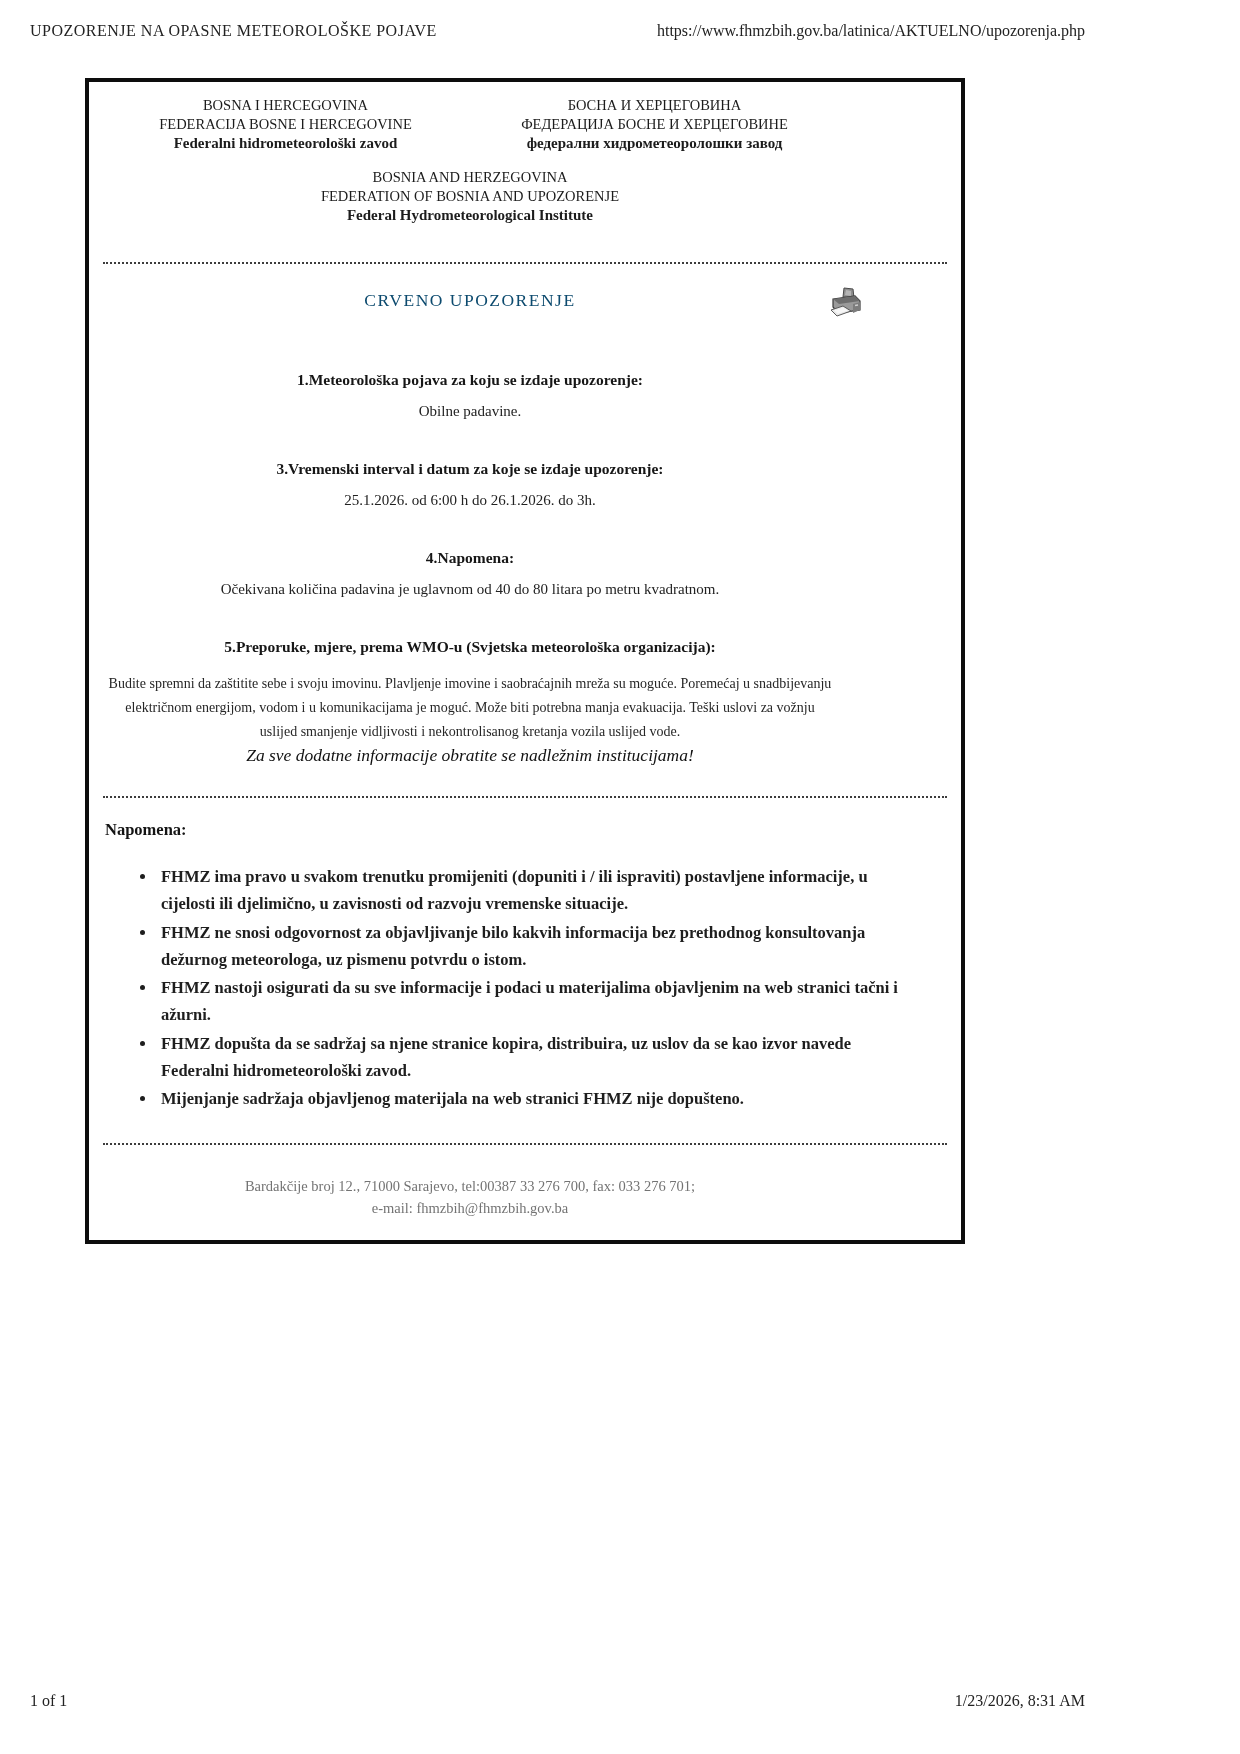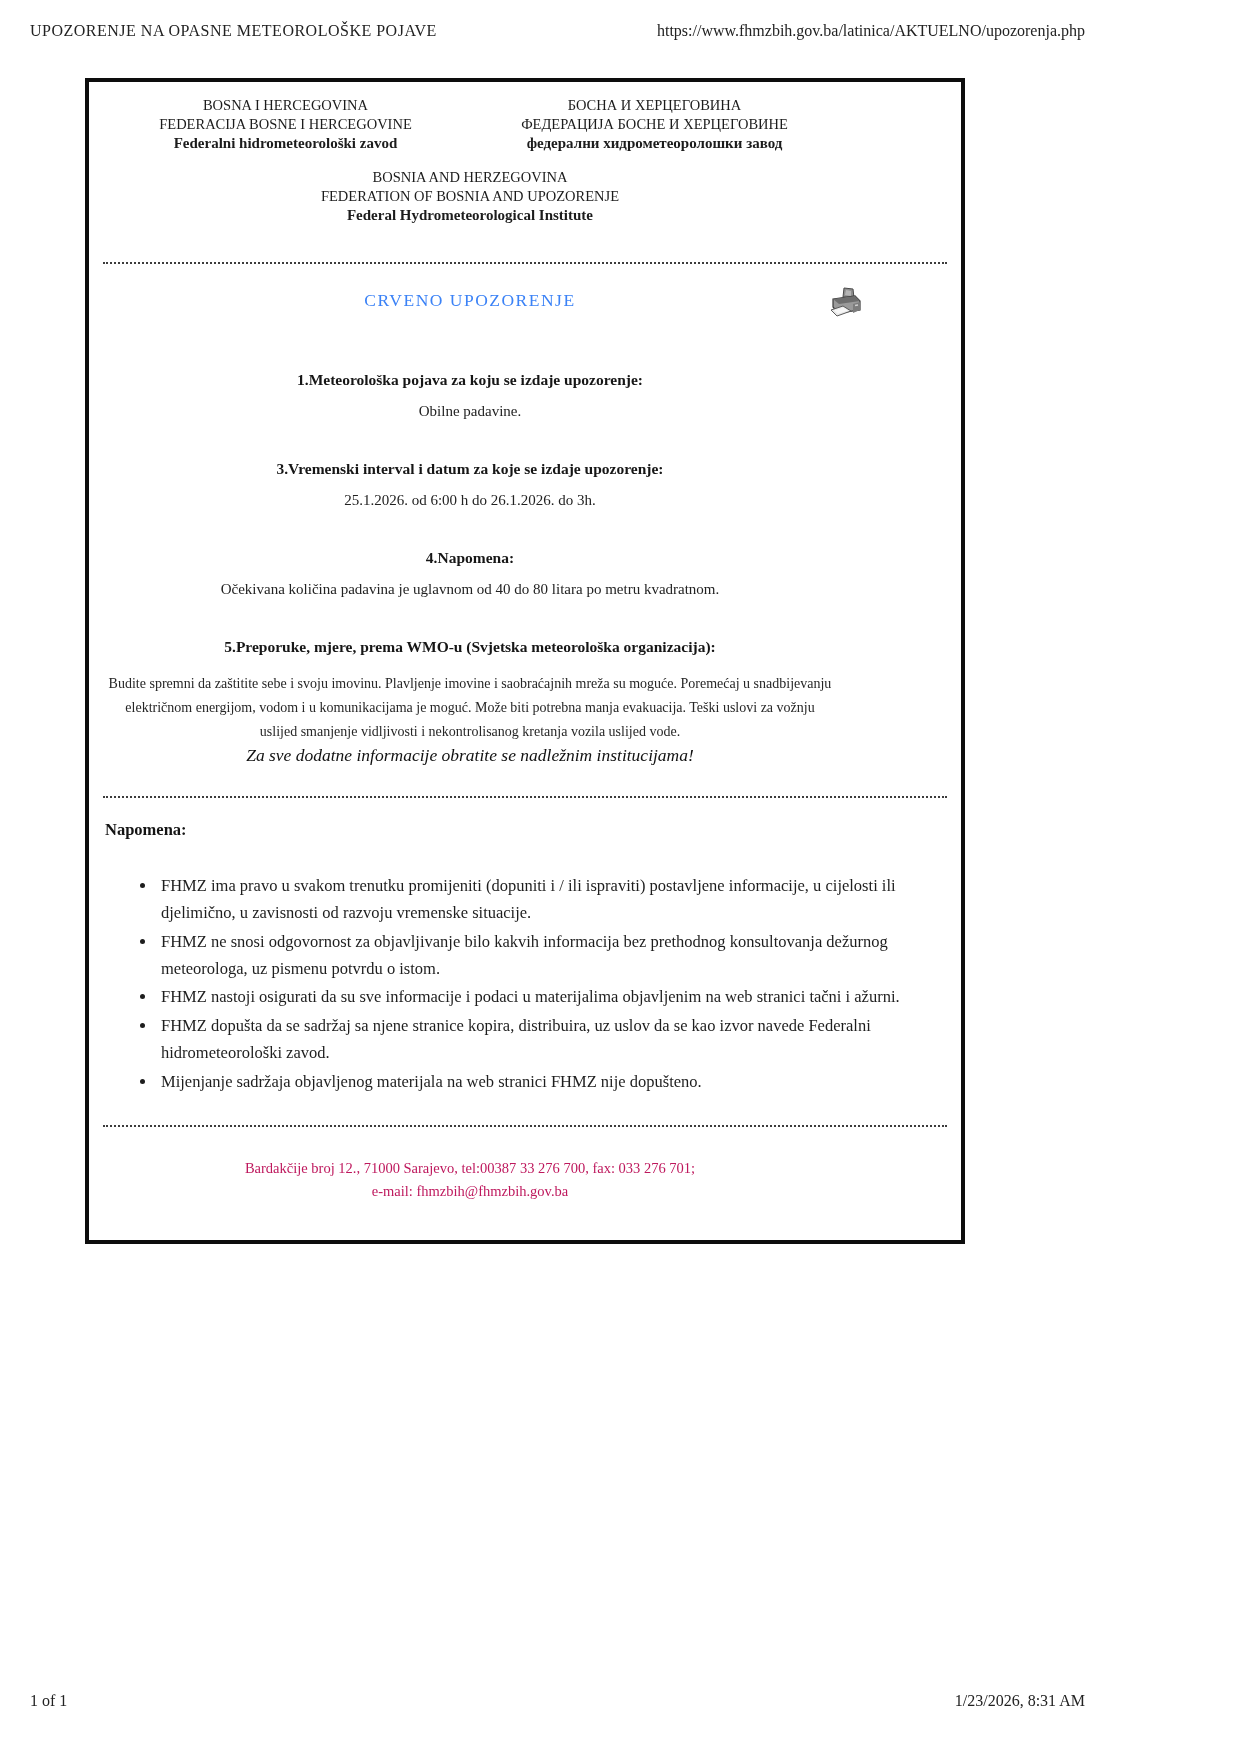--- a/index.html
+++ b/index.html
@@ -48,21 +48,21 @@
   .rule {
     border: 0; border-top: 2px dotted #3c3c3c;
     height: 0; margin: 0 2px;
   }
   .rule-1 { margin-top: 36px; }
   .rule-2 { margin-top: 30px; }
   .rule-3 { margin-top: 30px; }
 
   .warning-title-row { margin-top: 26px; text-align: center; }
   .warning-title {
-    font-size: 17.5px; letter-spacing: 1.5px; color: #3b82f6;
+    font-size: 17.5px; letter-spacing: 1.5px; color: #0c4a6e;
     display: inline-block;
   }
   .printer-icon-wrap {
     position: absolute; top: 204px; right: 96px;
     width: 38px; height: 34px; cursor: pointer;
   }
 
   .w-section { text-align: center; }
   .w-section .s-heading { font-weight: bold; font-size: 15.5px; color: #161616; margin-top: 16px; }
   .w-section .s-body { margin-top: 14px; font-size: 15px; color: #222; }
@@ -73,27 +73,27 @@
     font-size: 14px; line-height: 1.7; margin-top: 16px;
     padding: 0 4px; text-align: center; color: #262626;
   }
   .emphasis {
     margin-top: 2px; text-align: center;
     font-weight: normal; font-style: italic; font-size: 17.5px; color: #111;
   }
 
   .notes { margin-top: 22px; padding: 0 4px; }
   .notes-heading { font-weight: bold; font-size: 16.5px; color: #141414; }
-  .notes ul { margin-top: 33px; margin-left: 52px; margin-right: 26px; }
+  .notes ul { margin-top: 24px; margin-left: 52px; margin-right: 26px; font-weight: bold; }
   .notes li {
     font-size: 16.5px; line-height: 1.62; color: #1e1e1e;
     padding-left: 4px; margin-bottom: 2px;
   }
 
-  .address { margin-top: 30px; text-align: center; font-size: 14.5px; line-height: 1.55; color: #be185d; }
+  .address { margin-top: 30px; text-align: center; font-size: 14.5px; line-height: 1.55; color: #737373; }
 </style>
 </head>
 <body>
 
 <div class="page">
 
   <div class="print-header">
     <span class="ph-title">UPOZORENJE NA OPASNE METEOROLOŠKE POJAVE</span>
     <span class="ph-url">https://www.fhmzbih.gov.ba/latinica/AKTUELNO/upozorenja.php</span>
   </div>

